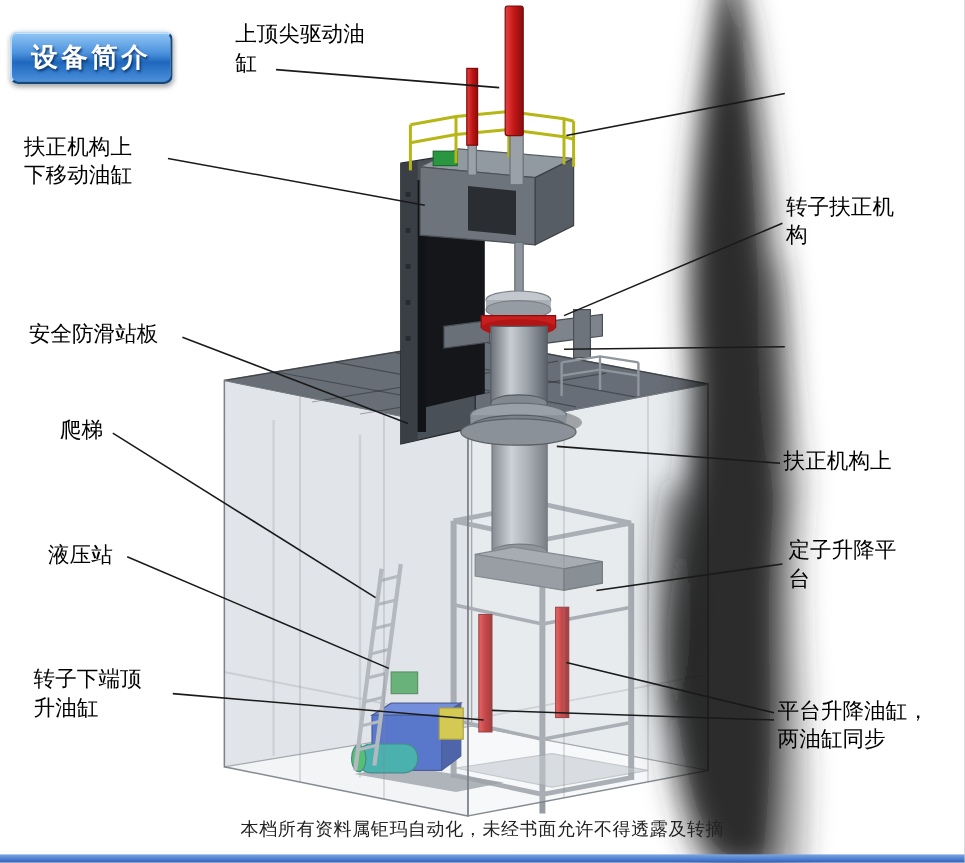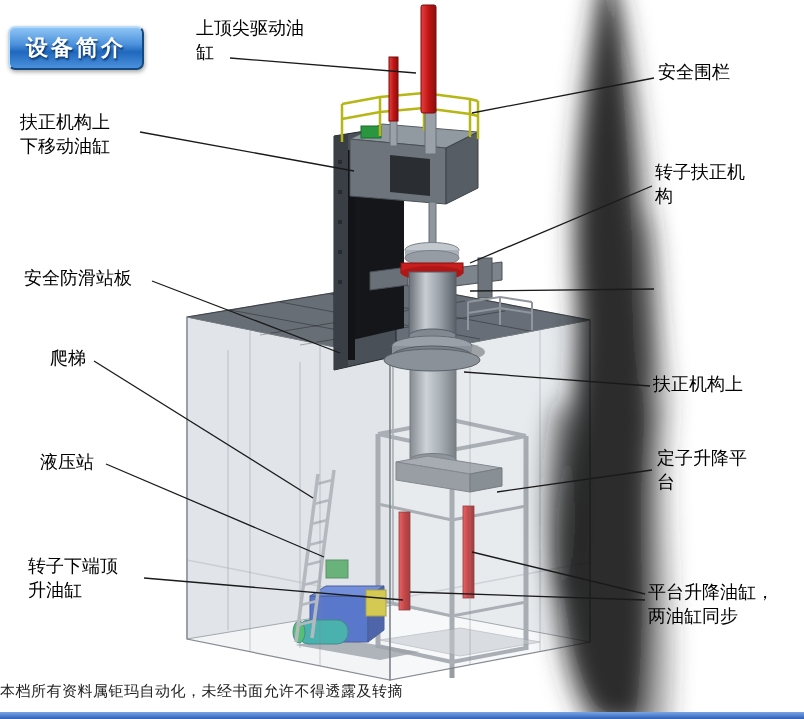--- a/index.html
+++ b/index.html
@@ -17,21 +17,21 @@
     background:linear-gradient(180deg,#8ec4f4 0%,#4e93dd 40%,#1f68bd 60%,#4b90dc 100%);
     border:2px solid; border-color:#b8dcf8 #14497e #14497e #b8dcf8;
     border-radius:7px; text-shadow:1px 2px 2px rgba(6,42,90,.85);
     box-shadow:1px 2px 4px rgba(0,0,0,.35);
   }
   .callout {
     position:absolute; font-size:18px; line-height:1.35; color:#000;
     white-space:pre-line;
   }
   .footer {
-    position:absolute; left:0; right:0; top:682px; 
+    position:absolute; left:0; right:0; top:682px; text-align:center;
     font-size:15px; color:#222; letter-spacing:.5px;
   }
   .bottom-bar {
     position:absolute; left:0; right:0; bottom:0; height:7px;
     background:linear-gradient(180deg,#7aa6e6,#2c5fb8);
   }
 </style>
 </head>
 <body>
 
@@ -221,21 +221,20 @@
     <line x1="652" y1="470" x2="497" y2="492"></line>
     <line x1="144" y1="578" x2="403" y2="600"></line>
     <line x1="645" y1="594" x2="472" y2="552"></line>
     <line x1="645" y1="600" x2="410" y2="592"></line>
   </svg>
 
   <div class="badge">设备简介</div>
 
   <div class="callout" style="left:196px;top:16px;width:150px">上顶尖驱动油
 缸</div>
-  <div class="callout" style="left:658px;top:60px">安全围栏</div>
   <div class="callout" style="left:20px;top:110px">扶正机构上
 下移动油缸</div>
   <div class="callout" style="left:655px;top:160px">转子扶正机
 构</div>
   <div class="callout" style="left:24px;top:266px">安全防滑站板</div>
   <div class="callout" style="left:50px;top:346px">爬梯</div>
   <div class="callout" style="left:653px;top:372px">扶正机构上</div>
   <div class="callout" style="left:40px;top:450px">液压站</div>
   <div class="callout" style="left:657px;top:446px">定子升降平
 台</div>

